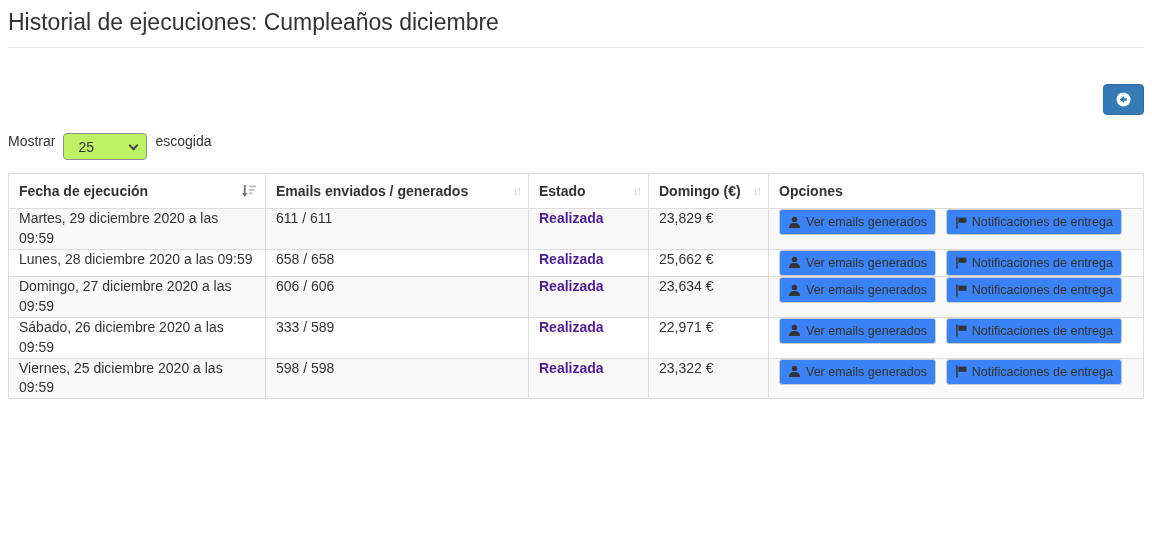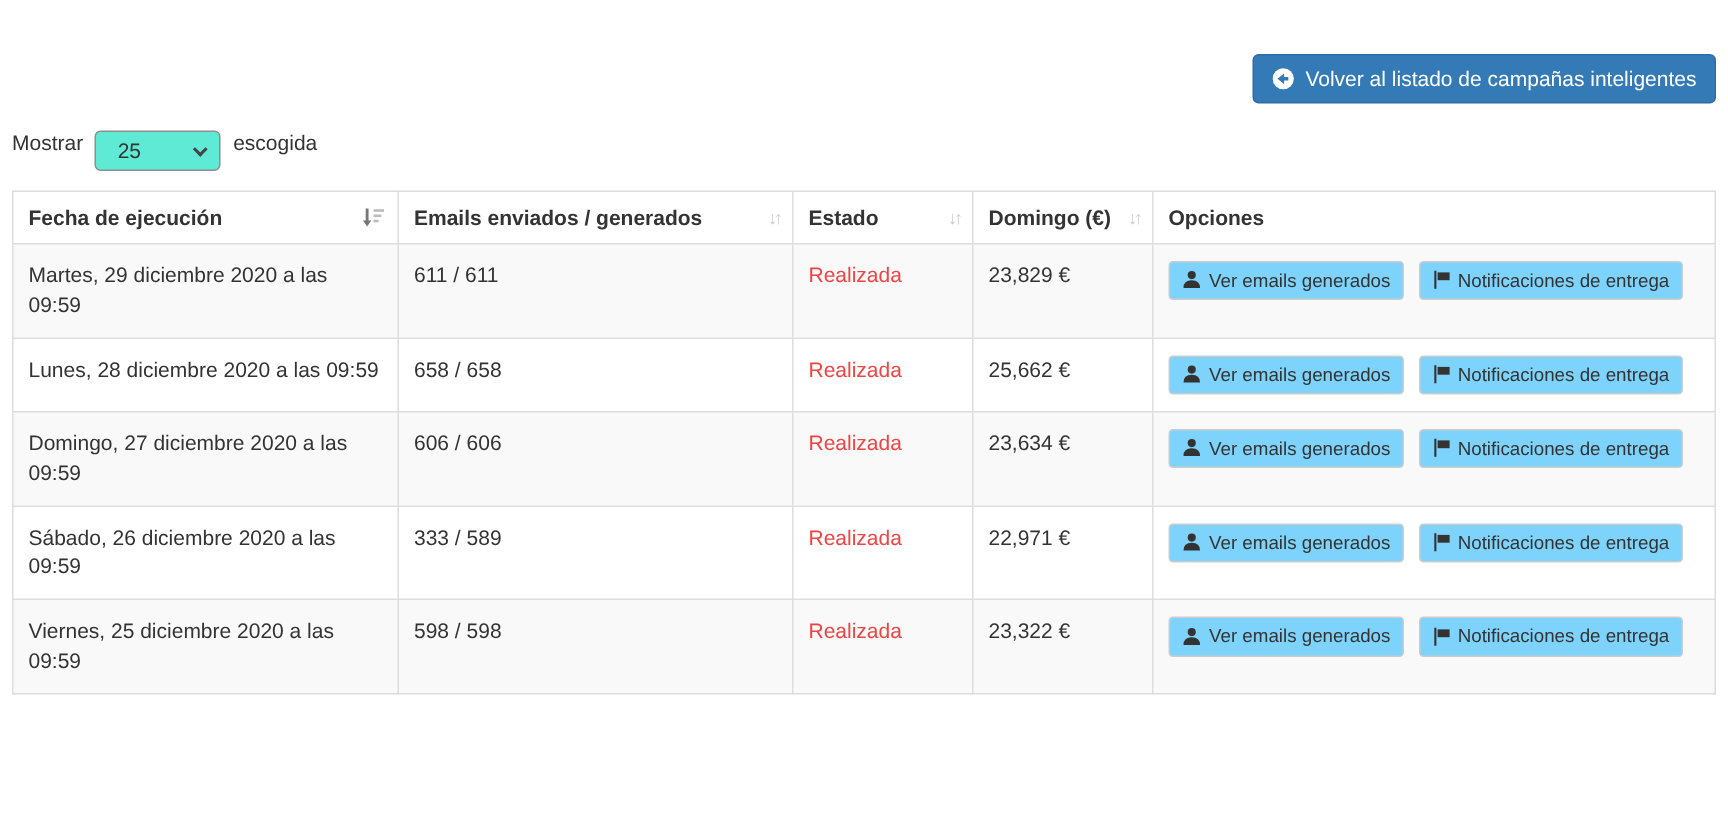--- a/index.html
+++ b/index.html
@@ -31,70 +31,72 @@
     border-radius:4px; font-size:14px; padding:7px 12px;
     font-family:inherit; cursor:pointer; line-height:1.2;
   }
 
   
   .length-row { display:flex; align-items:flex-start; gap:8px; margin-top:18px; font-size:14px; }
   .select-wrap { position:relative; display:inline-block; }
   .select-wrap select {
     -webkit-appearance:none; appearance:none;
     width:84px; height:27px; padding:3px 24px 3px 14px;
-    border:1px solid #8e8e8e; border-radius:4px; background:#5eead4;
+    border:1px solid #8e8e8e; border-radius:4px; background:#bef264;
     font-family:inherit; font-size:14px; color:#333; cursor:pointer;
   }
   .select-wrap .chev {
     position:absolute; right:10px; top:9px; width:7px; height:7px;
     border-right:2px solid #444; border-bottom:2px solid #444;
     transform:rotate(45deg); pointer-events:none;
   }
 
   
   table.grid { width:100%; border-collapse:collapse; margin-top:13px; font-size:14px; }
   table.grid th, table.grid td { border:1px solid #ddd; text-align:left; vertical-align:top;margin-top:20px; }
   table.grid th { font-weight:bold; padding:9px 26px 9px 10px; position:relative; white-space:nowrap; }
-  table.grid td { padding:11px 10px; line-height:1.42; }
+  table.grid td { padding:0 10px; line-height:1.42; }
   tbody tr:nth-child(odd) { background:#f9f9f9; }
 
   .sort-both {
     position:absolute; right:8px; top:50%; transform:translateY(-50%);
     color:#ccc; font-size:12px; letter-spacing:-2px; font-weight:normal;
   }
   .sort-svg { position:absolute; right:8px; top:50%; transform:translateY(-50%); }
 
-  .estado { font-weight:normal; color:#ef4444; }
+  .estado { font-weight:bold; color:#4c1d95; }
 
   .btn-sm {
     display:inline-flex; align-items:center; gap:5px;
-    background:#7dd3fc; border:1px solid #ccc; border-radius:3px;
+    background:#3b82f6; border:1px solid #ccc; border-radius:3px;
     padding:4px 8px; font-size:12.5px; color:#333;
     font-family:inherit; cursor:pointer; margin-right:6px; line-height:1.3;
     white-space:nowrap;
   }
   .btn-sm:last-child { margin-right:0; }
   .icon { display:inline-flex; align-items:center; }
 </style>
 </head>
 <body>
 
 <div class="wrap">
 
+  <div class="page-header">
+    <h1>Historial de ejecuciones: Cumpleaños diciembre</h1>
+  </div>
 
 
   <div class="btn-row">
     <button class="btn-primary">
       <span class="icon">
         <svg width="15" height="15" viewBox="0 0 16 16">
           <circle cx="8" cy="8" r="7.5" fill="#ffffff"></circle>
           <path d="M11.6 6.7 H8.6 V4.3 L3.9 8 L8.6 11.7 V9.3 H11.6 Z" fill="#337ab7"></path>
         </svg>
       </span>
-      <span>Volver al listado de campañas inteligentes</span>
     </button>
   </div>
 
   <div class="length-row">
     <span>Mostrar</span>
     <span class="select-wrap">
       <select id="len-select"><option>25</option></select>
       <span class="chev"></span>
     </span>
     <span>escogida</span>

